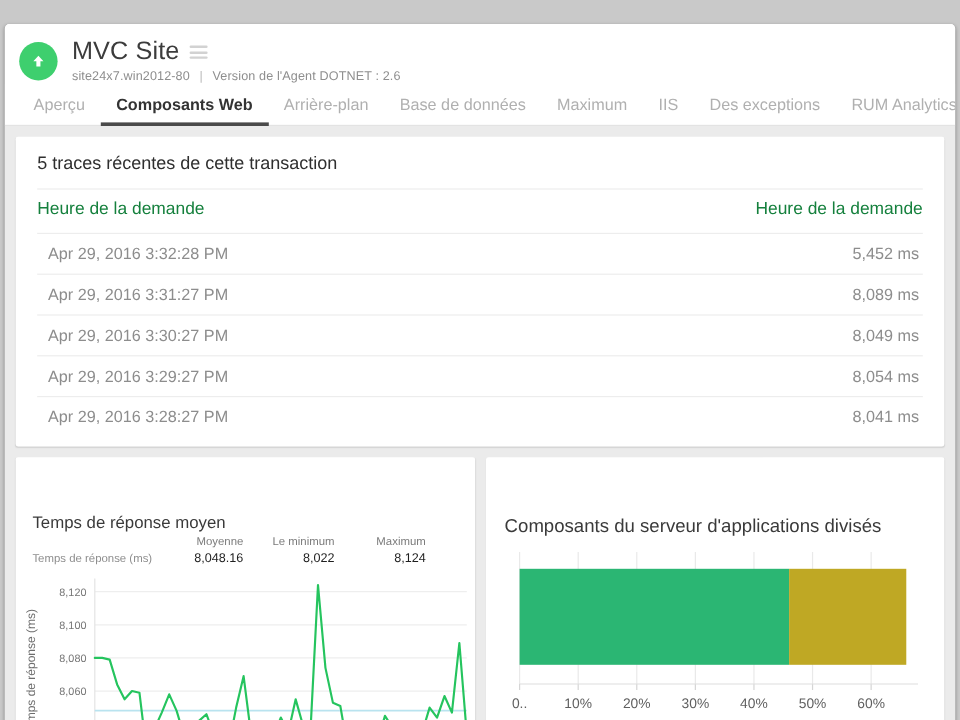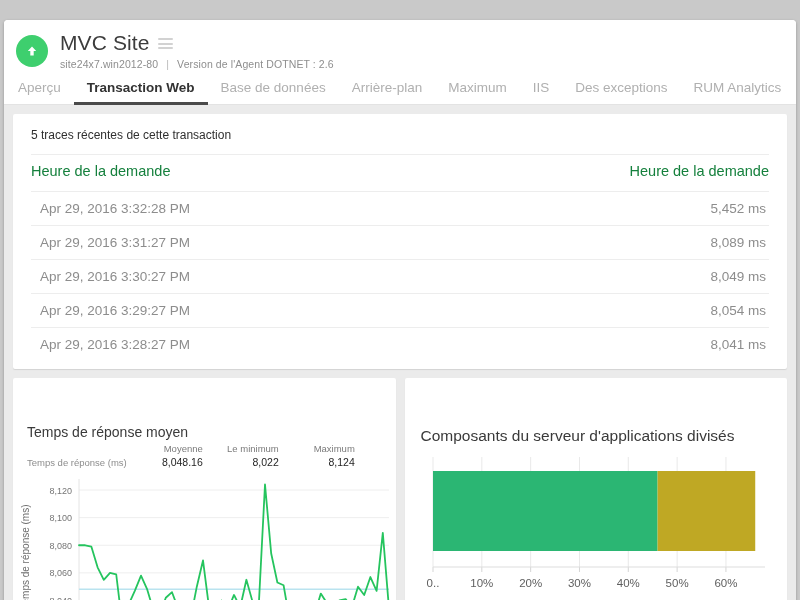--- a/index.html
+++ b/index.html
@@ -91,21 +91,21 @@
     margin-top: 5px;
     font-size: 10.5px;
     color: #8e8e8e;
     letter-spacing: .1px;
   }
   .subtitle .sep { margin: 0 5px; color: #bbbbbb; }
 
   
   .tabs {
     display: flex;
-    padding: 9px 0 0 8px;
+    padding: 9px 0 0 18px;
     border-bottom: 1px solid #e3e3e3;
     background: #fff;
     gap: 0;
   }
   .tab {
     font-size: 13.5px;
     color: #b0b0b0;
     padding: 0 13px 7px 13px;
     cursor: pointer;
     white-space: nowrap;
@@ -134,21 +134,21 @@
 
   .card {
     background: #ffffff;
     border-radius: 2px;
     box-shadow: 0 1px 1px rgba(0,0,0,.10);
   }
 
   
   .traces-card { padding: 0 18px; }
   .traces-title {
-    font-size: 12px;
+    font-size: 15px;
     color: #2f2f2f;
     padding: 14px 0 12px 0;
   }
   table.traces {
     width: 100%;
     border-collapse: collapse;
     table-layout: fixed;
   }
   table.traces th {
     font-size: 14.5px;
@@ -239,23 +239,23 @@
         <div class="subtitle">
           <span>site24x7.win2012-80</span>
           <span class="sep">|</span>
           <span>Version de l'Agent DOTNET : 2.6</span>
         </div>
       </div>
     </div>
 
     <div class="tabs">
       <div class="tab">Aperçu</div>
-      <div class="tab active">Transaction Web</div>
+      <div class="tab active">Composants Web</div>
+      <div class="tab">Arrière-plan</div>
       <div class="tab">Base de données</div>
-      <div class="tab">Arrière-plan</div>
       <div class="tab">Maximum</div>
       <div class="tab">IIS</div>
       <div class="tab">Des exceptions</div>
       <div class="tab">RUM Analytics</div>
     </div>
   </div>
 
   <div class="content">
 
     <div class="card traces-card">

